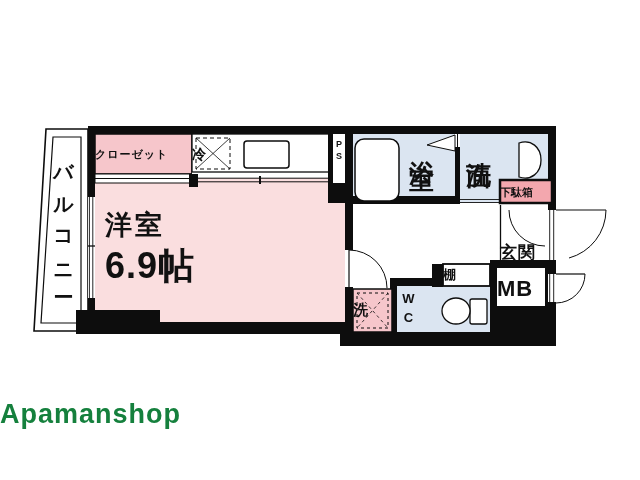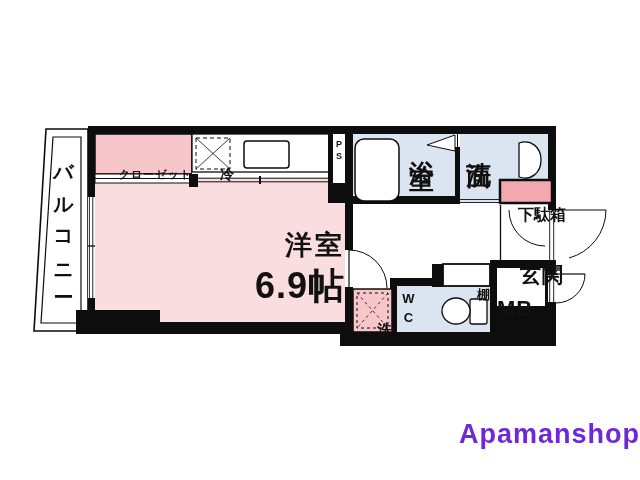--- a/index.html
+++ b/index.html
@@ -2,39 +2,39 @@
 <html><head>
 <meta charset="utf-8">
 <style>
   html,body{margin:0;padding:0;background:#ffffff;}
   .stage{
     position:relative;width:640px;height:480px;background:#ffffff;overflow:hidden;
     font-family:"Liberation Sans","DejaVu Sans",sans-serif;color:#111;
   }
   .stage svg{position:absolute;left:0;top:0;z-index:1;}
   .lbl{position:absolute;z-index:2;font-weight:bold;color:#111;white-space:nowrap;}
-  .center{text-align:right;margin-top:20px;}
+  .center{text-align:left;}
   .vert{writing-mode:vertical-rl;}
   .vert-up{writing-mode:vertical-rl;text-orientation:upright;}
   .closet-lbl{left:95px;top:147px;width:97px;font-size:11px;letter-spacing:1px;}
   .fridge-lbl{left:192px;top:146px;width:42px;font-size:14px;}
   .ps-lbl{left:334px;top:139px;height:46px;font-size:9px;letter-spacing:2px;}
   .balcony-lbl{left:51px;top:150px;height:180px;font-size:20px;letter-spacing:11px;}
   .room-lbl{left:105px;top:204px;width:240px;}
   .room-name{font-size:27px;letter-spacing:3px;line-height:42px;}
   .room-size{font-size:36px;letter-spacing:1px;line-height:40px;}
   .bath-lbl{left:406px;top:141px;height:62px;font-size:25px;letter-spacing:5px;}
   .wash-lbl{left:463px;top:141px;height:62px;font-size:25px;letter-spacing:5px;}
-  .shoe-lbl{left:500px;top:185px;width:52px;font-size:16px;padding-left:14px;}
-  .genkan-lbl{left:500px;top:241px;width:64px;font-size:21px;letter-spacing:1px;}
+  .shoe-lbl{left:500px;top:185px;width:52px;font-size:11px;}
+  .genkan-lbl{left:500px;top:241px;width:64px;font-size:17px;letter-spacing:1px;}
   .mb-lbl{left:497px;top:276px;width:28px;font-size:22px;letter-spacing:1px;}
   .shelf-lbl{left:443px;top:266px;width:47px;font-size:13px;}
   .wc-lbl{left:401px;top:291px;height:40px;font-size:13px;letter-spacing:4px;}
   .washer-lbl{left:353px;top:301px;width:39px;font-size:15px;}
-  .brand{left:0;top:399px;width:640px;font-size:27px;letter-spacing:1px;color:#6d28d9;font-weight:bold;}
+  .brand{left:0;top:399px;width:640px;font-size:27px;letter-spacing:1px;color:#15803d;font-weight:bold;}
 </style>
 </head>
 <body>
 
 <div class="stage">
 
 <svg width="640" height="480" viewBox="0 0 640 480">
 
   <g>
     <polygon points="46,129 88,129 88,331 34,331" fill="#ffffff" stroke="#0d0d0d" stroke-width="1.6"></polygon>

